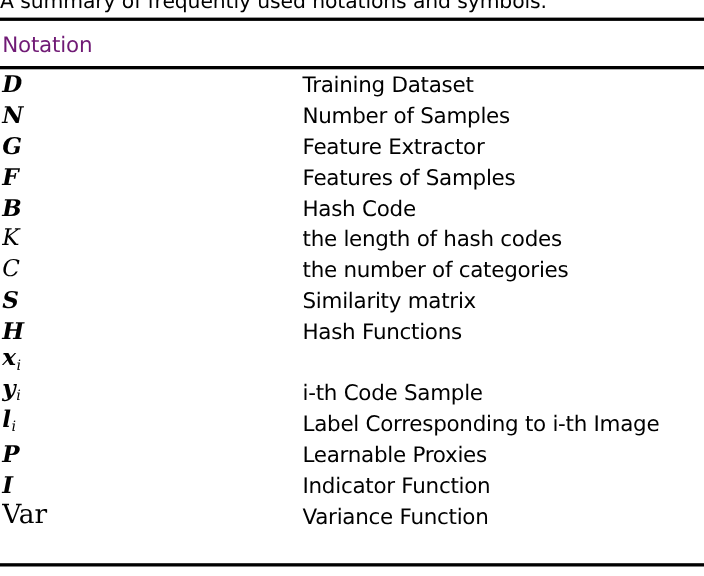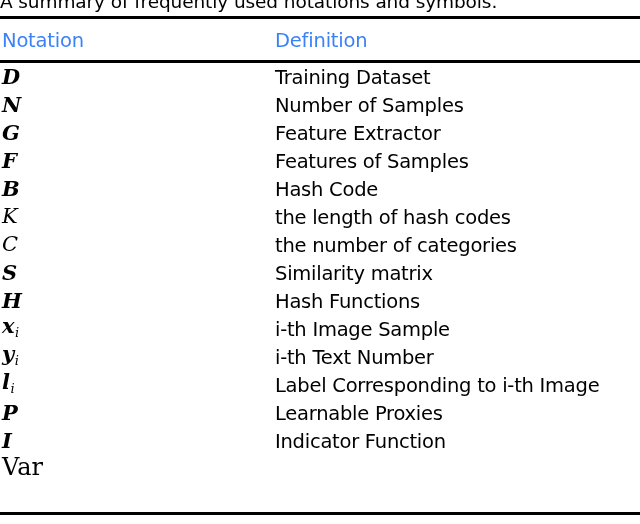--- a/index.html
+++ b/index.html
@@ -53,21 +53,21 @@
     width: 640px;
     background: #000000;
   }
   .rule-top    { top: 16px;  height: 3px; }
   .rule-mid    { top: 60px;  height: 3px; }
   .rule-bottom { top: 512px; height: 3px; }
   .head-cell {
     font-family: "DejaVu Sans", sans-serif;
     font-size: 19.5px;
     letter-spacing: -0.2px;
-    color: #3b82f6;
+    color: #701a75;
   }
 
   .notation-head-pos {
     position: absolute;
     left: 2px;
     top: 29px;
   }
   .definition-head-pos {
     position: absolute;
     left: 275px;
@@ -140,21 +140,20 @@
 
 <div id="table-figure">
 
   <div class="caption-clip">
     <div class="caption-text">A summary of frequently used notations and symbols.</div>
   </div>
 
   <div class="rule rule-top"></div>
 
   <div class="head-cell notation-head-pos">Notation</div>
-  <div class="head-cell definition-head-pos">Definition</div>
 
   <div class="rule rule-mid"></div>
 
   <div class="body-rows" id="body-rows">
       <div class="body-row">
         <div class="n-cell sym"><span>D</span></div>
         <div class="d-cell def">Training Dataset</div>
       </div>
       <div class="body-row">
         <div class="n-cell sym"><span>N</span></div>
@@ -183,38 +182,38 @@
       <div class="body-row">
         <div class="n-cell sym"><span>S</span></div>
         <div class="d-cell def">Similarity matrix</div>
       </div>
       <div class="body-row">
         <div class="n-cell sym"><span>H</span></div>
         <div class="d-cell def">Hash Functions</div>
       </div>
       <div class="body-row">
         <div class="n-cell sym"><span>x</span><sub>i</sub></div>
-        <div class="d-cell def">i-th Image Sample</div>
       </div>
       <div class="body-row">
         <div class="n-cell sym"><span>y</span><sub>i</sub></div>
-        <div class="d-cell def">i-th Text Number</div>
+        <div class="d-cell def">i-th Code Sample</div>
       </div>
       <div class="body-row">
         <div class="n-cell sym"><span>l</span><sub>i</sub></div>
         <div class="d-cell def">Label Corresponding to i-th Image</div>
       </div>
       <div class="body-row">
         <div class="n-cell sym"><span>P</span></div>
         <div class="d-cell def">Learnable Proxies</div>
       </div>
       <div class="body-row">
         <div class="n-cell sym"><span>I</span></div>
         <div class="d-cell def">Indicator Function</div>
       </div>
       <div class="body-row">
         <div class="n-cell sym-roman"><span>Var</span></div>
+        <div class="d-cell def">Variance Function</div>
       </div>
     </div>
 
   <div class="rule rule-bottom"></div>
 
 </div>
 
 </body></html>

